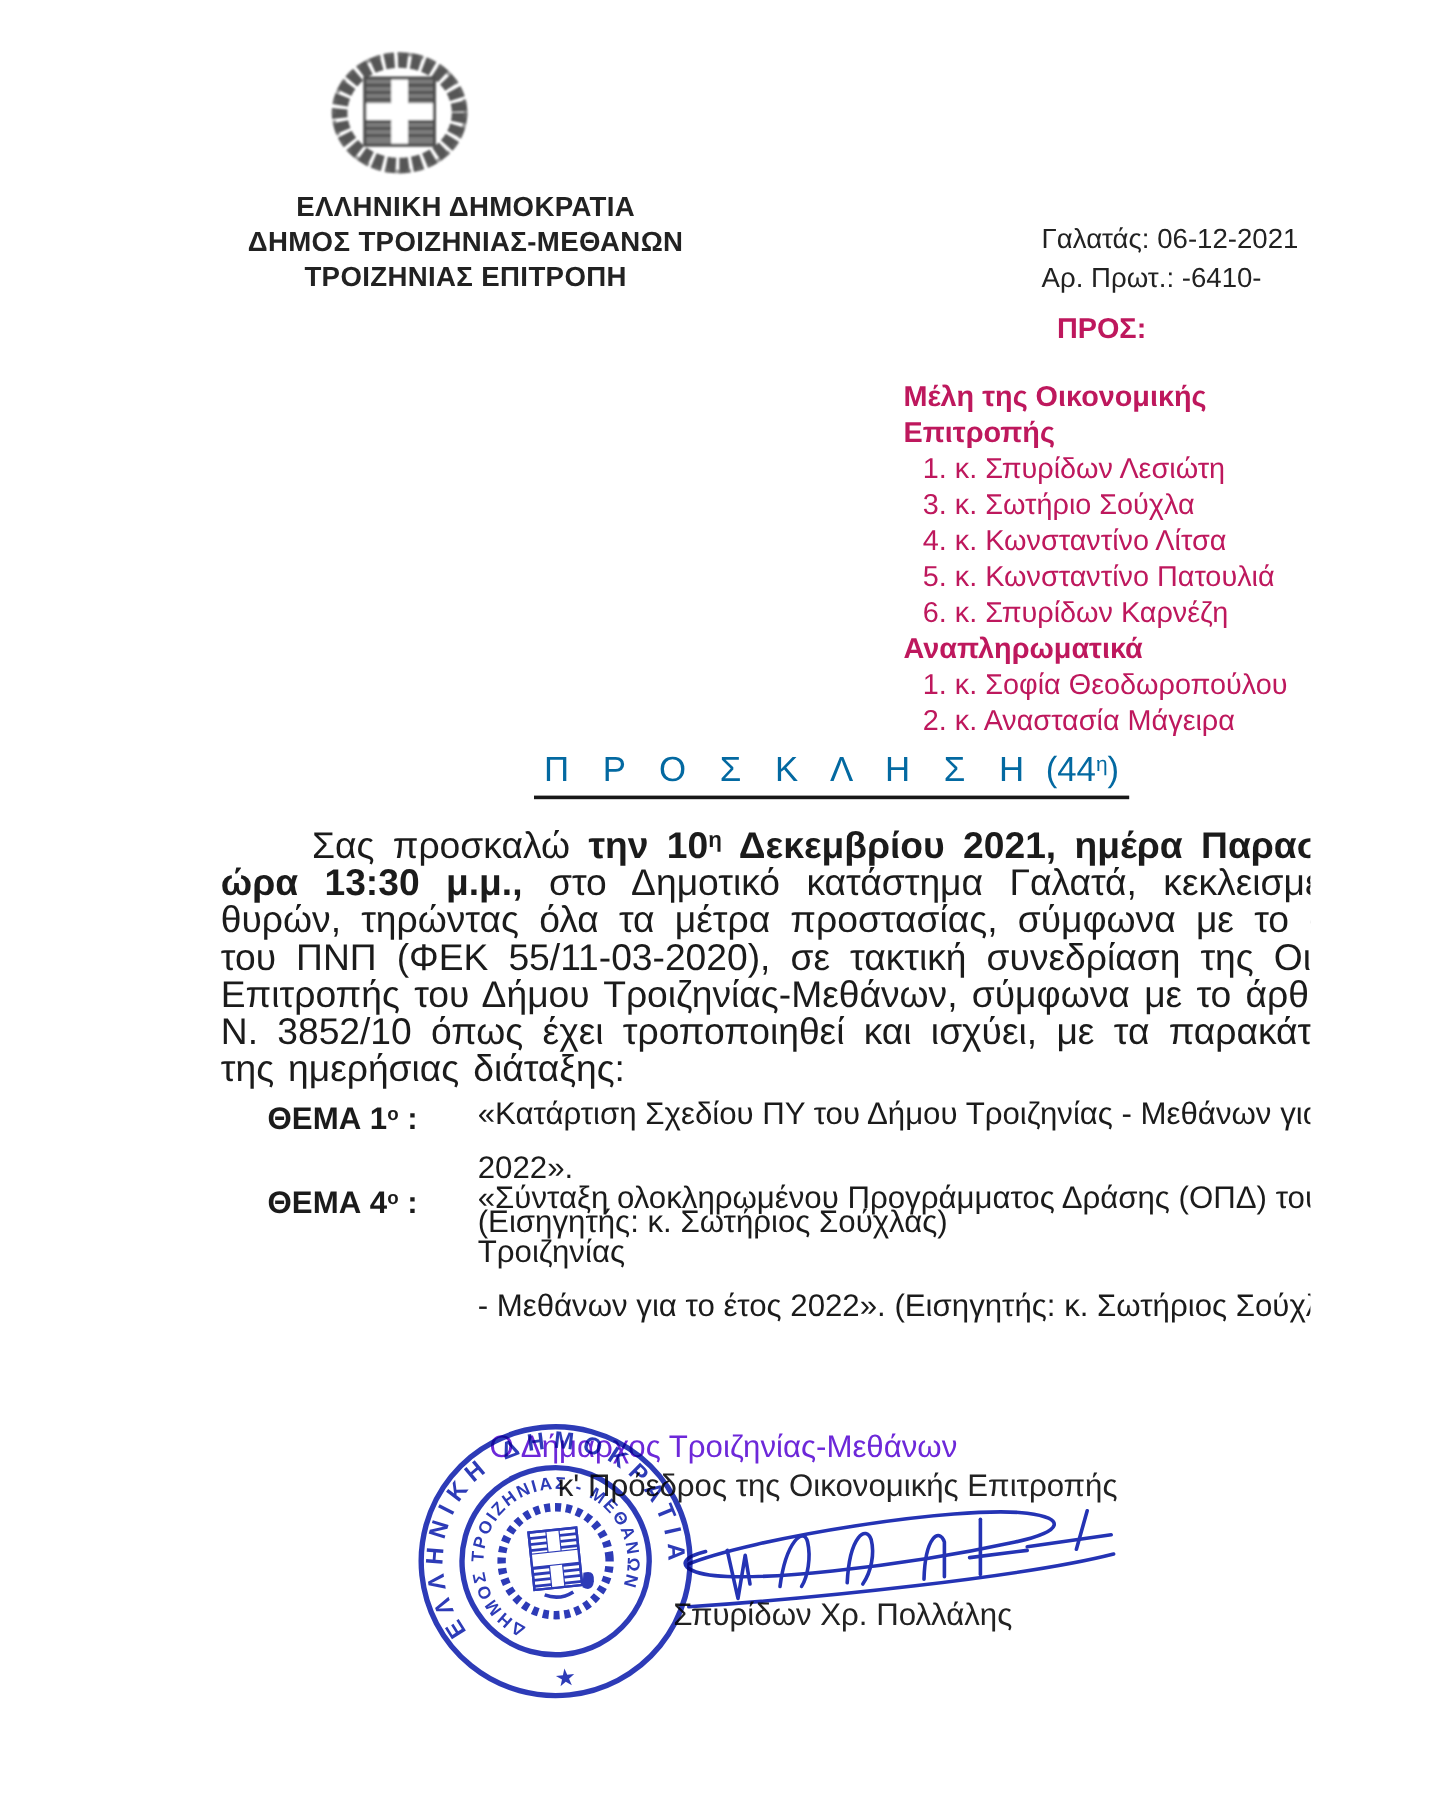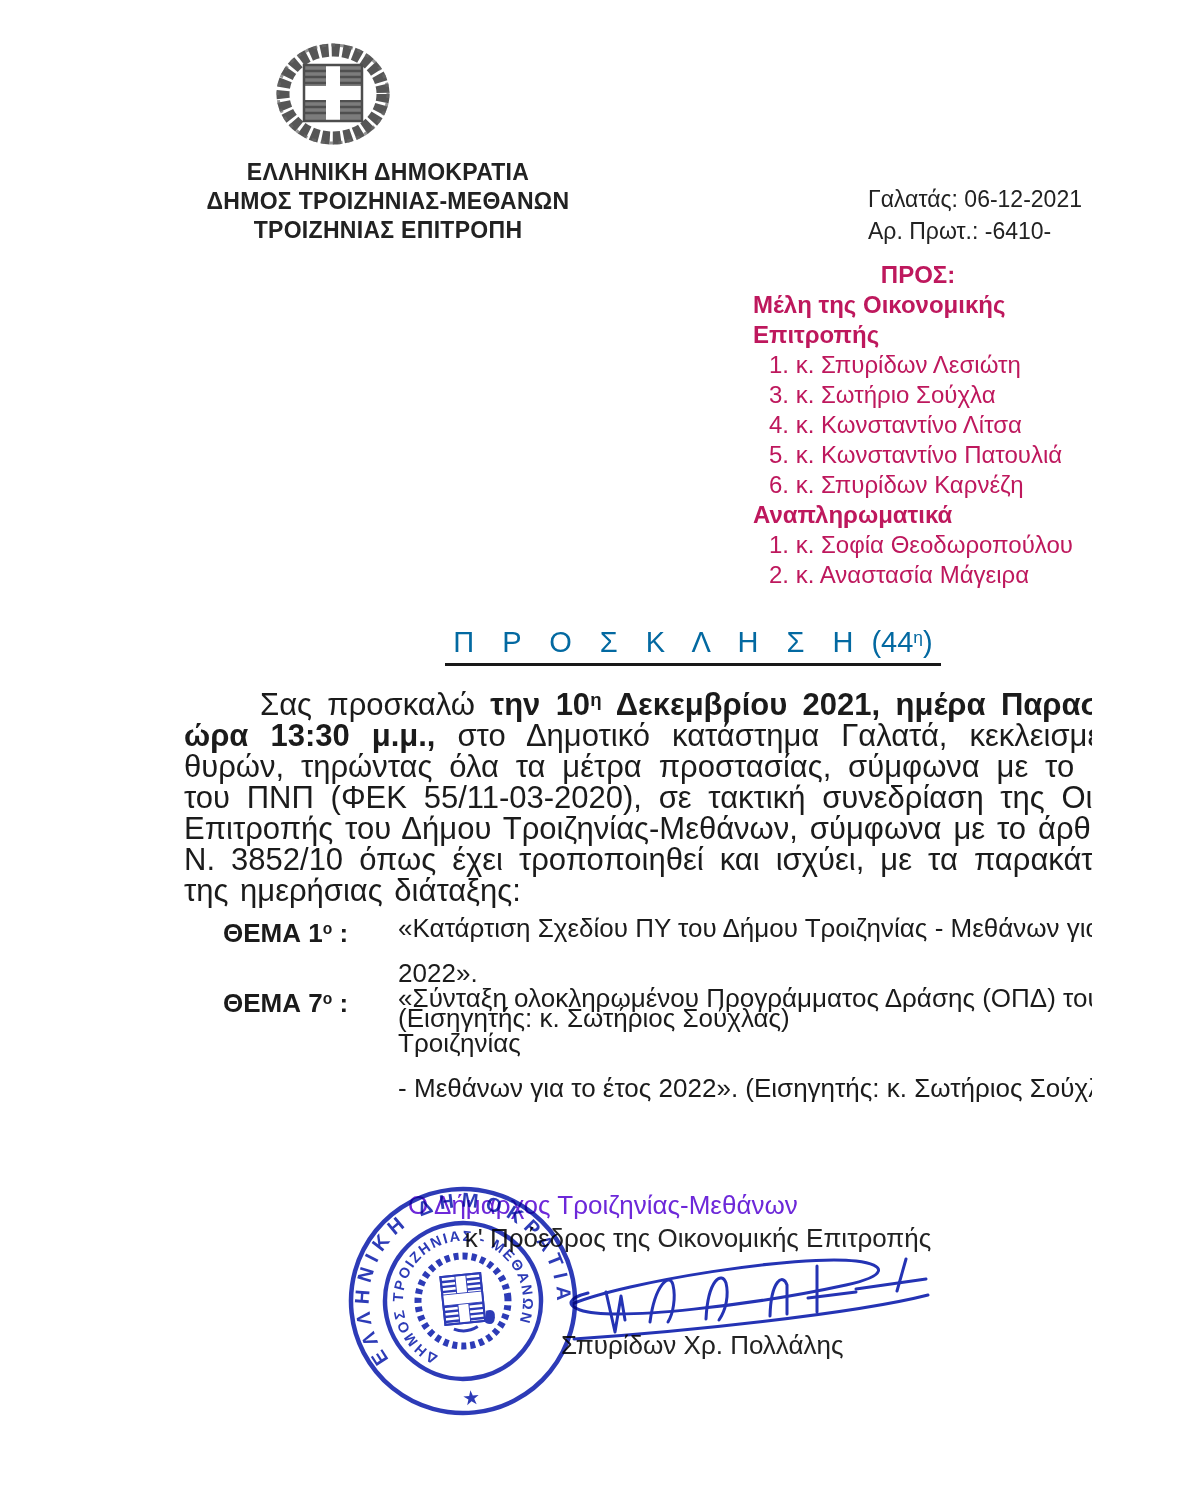--- a/index.html
+++ b/index.html
@@ -8,21 +8,21 @@
 
   
   .emblem-top { position:absolute; left:160px; top:33px; width:130px; height:122px; }
   .org-block { position:absolute; left:30px; top:158px; width:500px; text-align:center;
                font-weight:bold; font-size:23px; line-height:29px; letter-spacing:0.3px; color:#222; }
   .date-block { position:absolute; left:760px; top:183px; font-weight:normal; font-size:23px; line-height:32px; color:#222; }
 
   
   .recipients { position:absolute; left:645px; top:260px; width:370px; font-size:24px; line-height:30px; color:#be185d; }
   .recipients .to-label { font-weight:bold; text-align:center; width:330px; }
-  .recipients .group-title { font-weight:bold; }
+  .recipients .group-title { font-weight:bold;margin-top:26px; }
   .recipients .member { padding-left:16px; }
   .recipients .alt-title { font-weight:bold; }
 
   
   .title-line { position:absolute; left:0; top:626px; width:1170px; text-align:center; }
   .title-inner { display:inline-block; font-weight:normal; font-size:29px; color:#0369a1;
                  border-bottom:3px solid #181818; padding:0 8px 4px 8px; }
   .title-word { letter-spacing:10px; }
   .sup { font-size:0.60em; vertical-align:0.5em; letter-spacing:0; }
 
@@ -114,21 +114,21 @@
 
   <div class="topic topic-1">
     <span class="t-label"><span>ΘΕΜΑ 1</span><span class="sup">ο</span><span> :</span></span>
     <span class="t-content">
       <span class="t-line">«Κατάρτιση Σχεδίου ΠΥ του Δήμου Τροιζηνίας - Μεθάνων για το έτος 2022».</span>
       <span class="t-line">(Εισηγητής: κ. Σωτήριος Σούχλας)</span>
     </span>
   </div>
 
   <div class="topic topic-2">
-    <span class="t-label"><span>ΘΕΜΑ 7</span><span class="sup">ο</span><span> :</span></span>
+    <span class="t-label"><span>ΘΕΜΑ 4</span><span class="sup">ο</span><span> :</span></span>
     <span class="t-content">
       <span class="t-line">«Σύνταξη ολοκληρωμένου Προγράμματος Δράσης (ΟΠΔ) του Δήμου Τροιζηνίας</span>
       <span class="t-line"><span>- Μεθάνων για το έτος 2022».  </span><span>(Εισηγητής: κ. Σωτήριος Σούχλας)</span></span>
     </span>
   </div>
 
   <div class="sig-line1">Ο Δήμαρχος Τροιζηνίας-Μεθάνων</div>
   <div class="sig-line2">κ' Πρόεδρος της Οικονομικής Επιτροπής</div>
   <div class="sig-name">Σπυρίδων Χρ. Πολλάλης</div>
 

